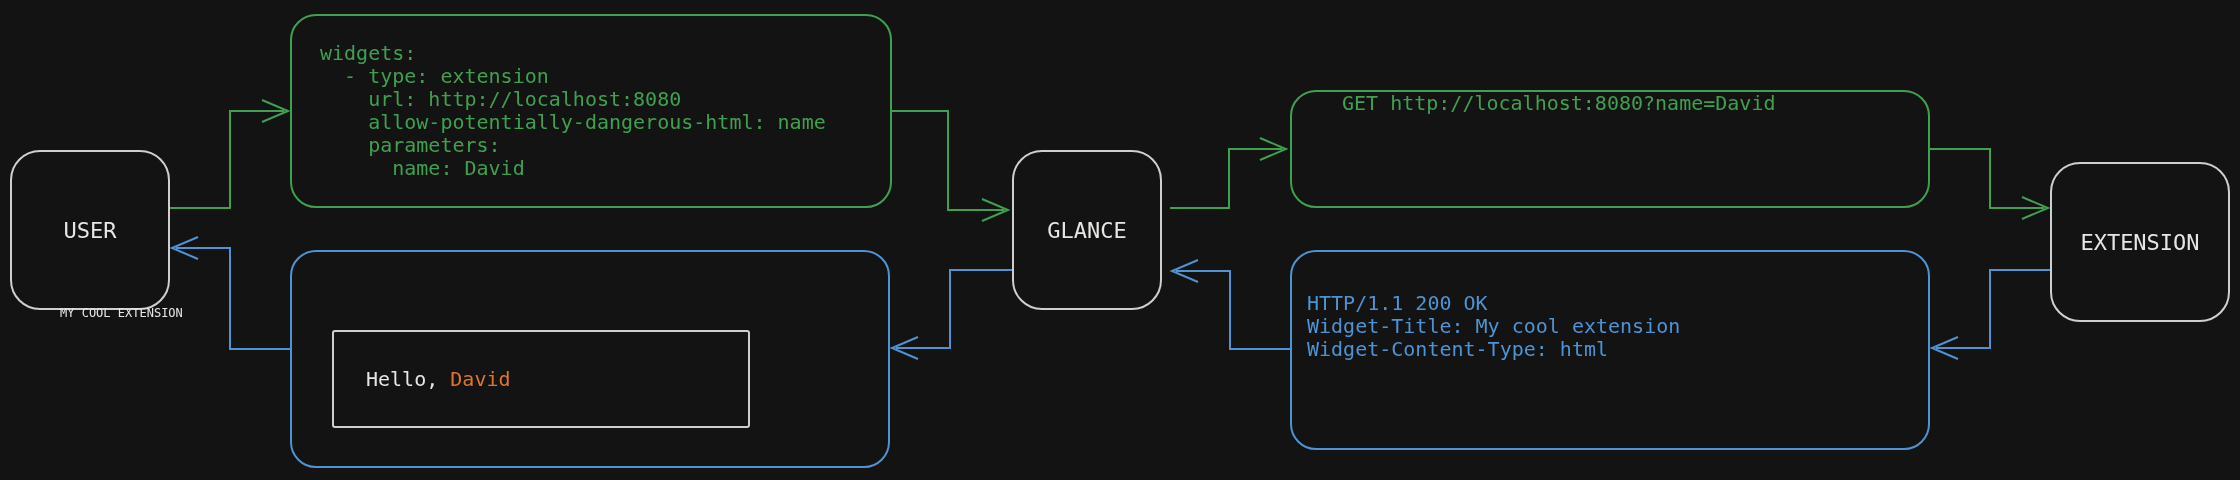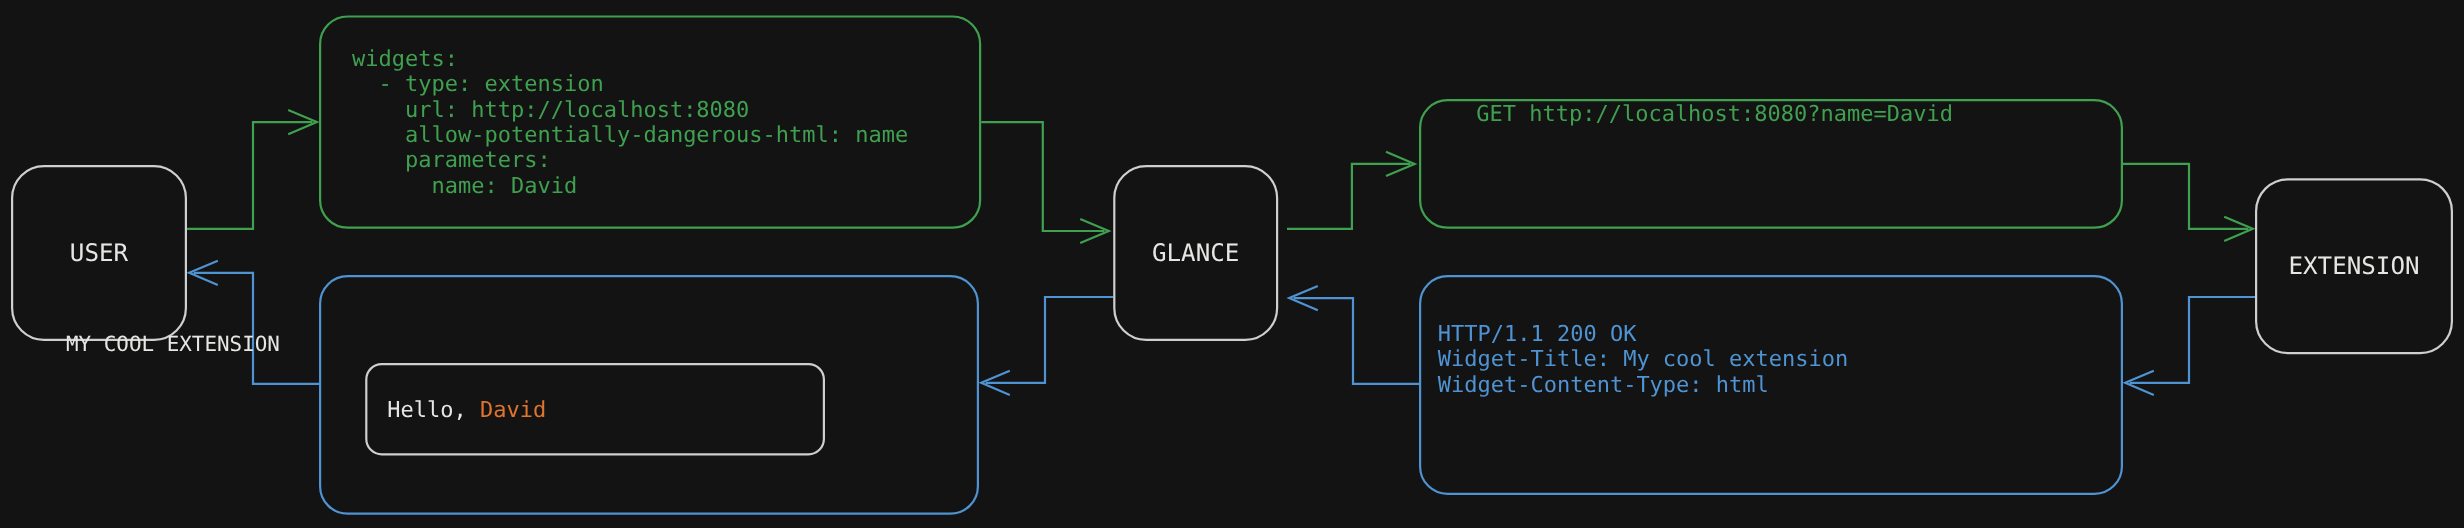--- a/index.html
+++ b/index.html
@@ -31,27 +31,27 @@
   .request-box  { left:1290px; top:90px;  width:640px; height:118px; display:flex; padding-left:50px; }
   .response-box { left:1290px; top:250px; width:640px; height:200px; padding:40px 0 0 50px; }
 
   .code-line { white-space:pre; font-size:20px; line-height:23px; min-height:23px; }
 
   .widget-box {
     position:absolute; left:290px; top:250px; width:600px; height:218px;
     box-sizing:border-box; border:2px solid var(--response-blue,#4f93d3); border-radius:26px;
   }
   .widget-title {
-    position:absolute; left:60px; top:302px; font-size:19px; line-height:23px;
+    position:absolute; left:60px; top:302px; font-size:12px; line-height:23px;
     color:var(--text,#e6e6e4); white-space:pre;
   }
   .widget-inner {
-    position:absolute; left:332px; top:330px; width:418px; height:84px;
-    box-sizing:border-box; border:2px solid var(--node-border,#cfcfcf); border-radius:15px;
-    display:flex; align-items:center; padding-left:18px;
+    position:absolute; left:332px; top:330px; width:418px; height:98px;
+    box-sizing:border-box; border:2px solid var(--node-border,#cfcfcf); border-radius:3px;
+    display:flex; align-items:center; padding-left:32px;
   }
   .greeting { font-size:20px; line-height:23px; white-space:pre; color:var(--text,#e6e6e4); }
   .greeting .name { color:var(--accent-orange,#e0742c); }
 </style>
 </head>
 <body>
 
 <div class="canvas">
 
   <svg class="edges" viewBox="0 0 2240 480" xmlns="http://www.w3.org/2000/svg">

